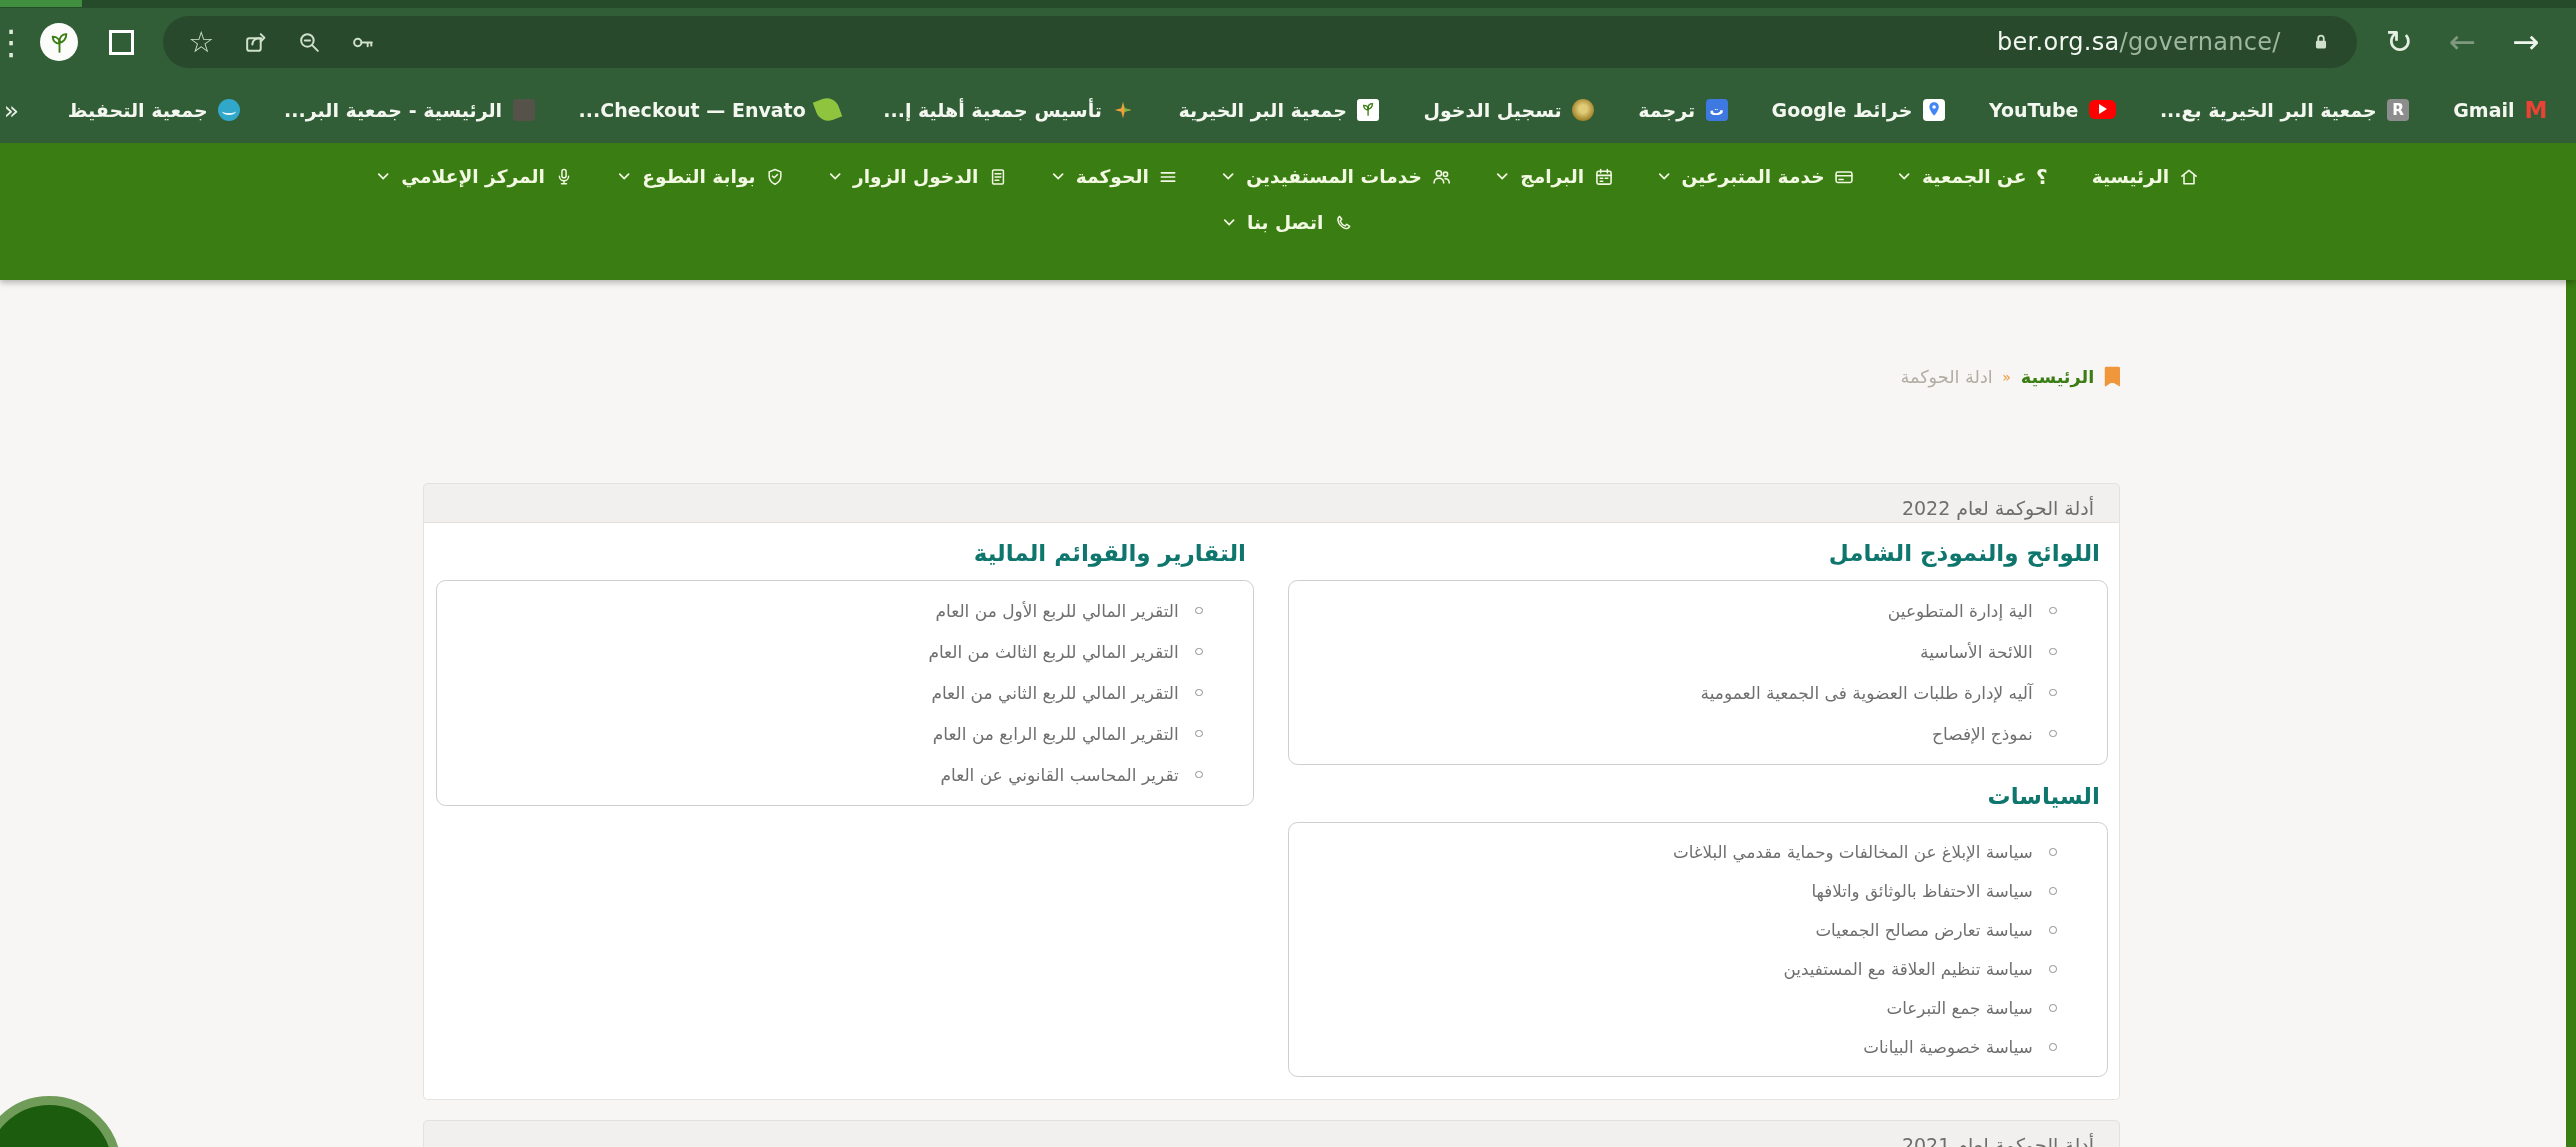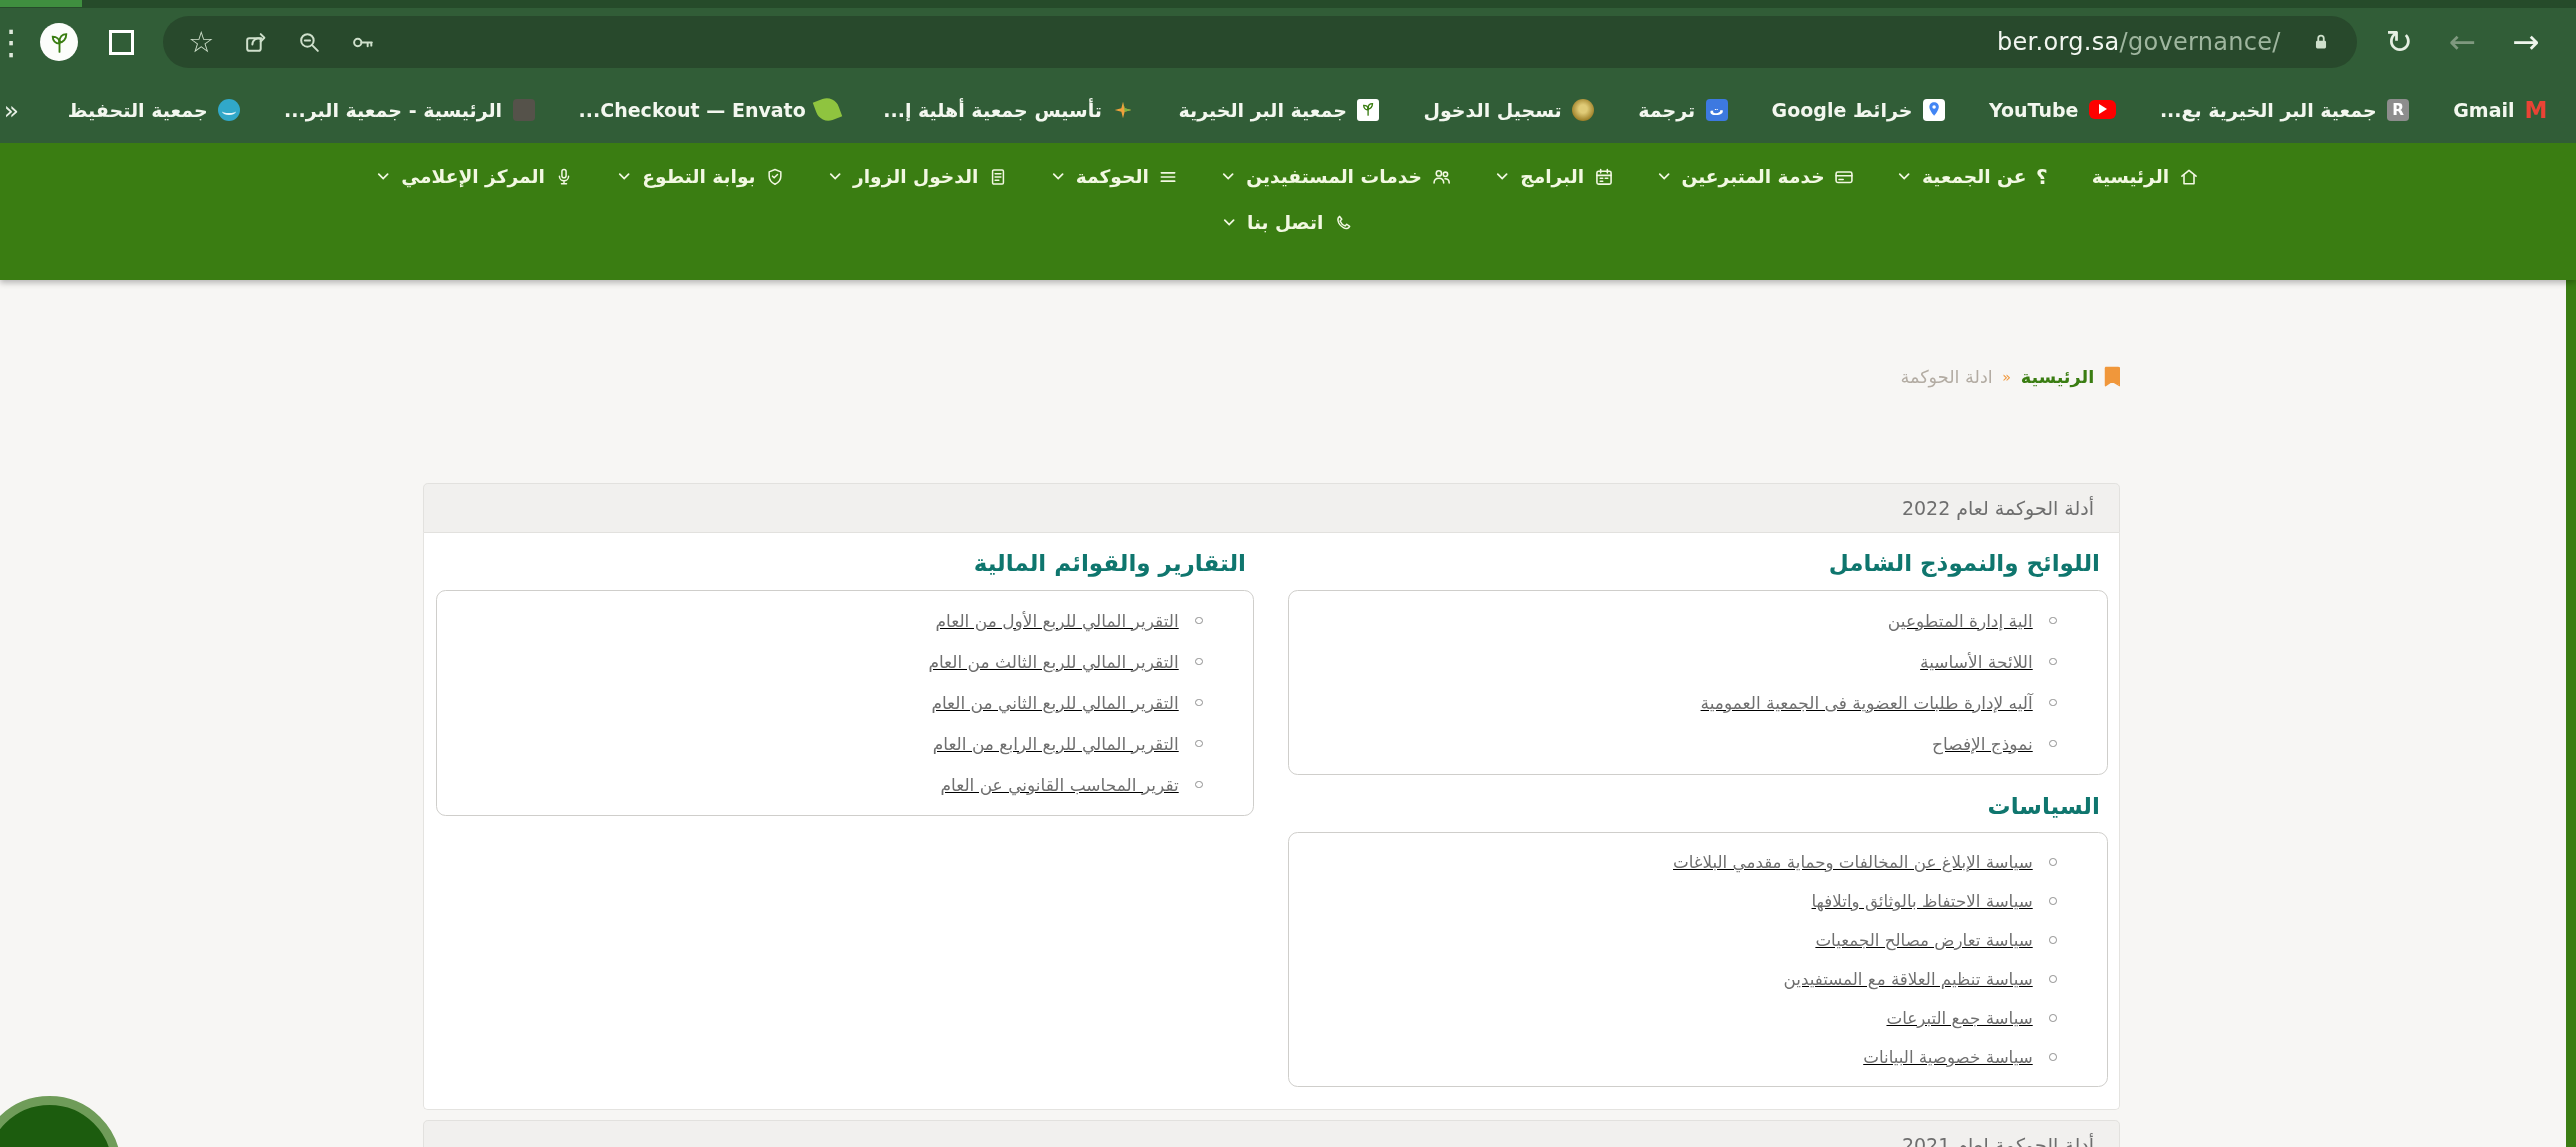--- a/index.html
+++ b/index.html
@@ -61,30 +61,30 @@
   .container { position:absolute; top:0; right:456px; width:1697px; height:100%; }
 
   .breadcrumb { position:absolute; top:86px; right:0; display:flex; direction:rtl; align-items:center; gap:9.6px; font-size:17.7px; }
   .crumb-home { color:#3a7d12; font-weight:bold; cursor:pointer; }
   .crumb-sep { color:#f0973b; font-size:14.3px; padding-top:1.9px; }
   .crumb-current { color:#b3aca3; }
 
   .accordion { position:absolute; left:0; right:0; }
   .acc-2022 { top:203px; }
   .acc-2021 { top:840px; }
-  .acc-header { height:50px; background:#f1f0ee; border:1px solid #e2e1de; border-radius:4.8px 4.8px 0 0; line-height:48px; padding:0 25px; color:#6e6e6e; font-size:19px; cursor:pointer; }
+  .acc-header { height:40px; background:#f1f0ee; border:1px solid #e2e1de; border-radius:4.8px 4.8px 0 0; line-height:48px; padding:0 25px; color:#6e6e6e; font-size:19px; cursor:pointer; }
   .acc-2021 .acc-header { border-radius:4.8px; }
   .acc-body { background:#ffffff; border:1px solid #e4e3e0; border-top:none; border-radius:0 0 4.8px 4.8px; height:577px; padding:3.8px 11.5px 0; }
   .cols { display:flex; direction:rtl; gap:34px; }
   .col-right { width:820px; flex:none; }
   .col-left { flex:1; }
   .group-title { font-size:23px; font-weight:bold; color:#0f766e; margin:13.4px 7.6px 13.4px 0; }
   .gt-policies { margin-top:18px; }
   .doc-box { background:#ffffff; border:1px solid #cfcecb; border-radius:9.6px; padding:9.6px 50px 9.6px 19px; }
-  .doc-box ul { list-style:none;text-decoration:underline; }
+  .doc-box ul { list-style:none; }
   .doc-box li { display:flex; direction:rtl; align-items:center; gap:16.2px; height:41px; color:#6f6f6f; font-size:17px; cursor:pointer; }
   .box-policies li { height:39px; font-size:16.7px; }
   .bullet { width:7.6px; height:7.6px; border:1.4px solid #8f8f8f; border-radius:50%; flex:none; }
 
   .fab { position:absolute; left:-22px; top:1096px; width:143px; height:143px; border-radius:50%; background:#1c5c0e; border:9.6px solid #6f9c59; cursor:pointer; z-index:50; }
 </style>
 </head>
 <body>
 
 <div class="chrome">

